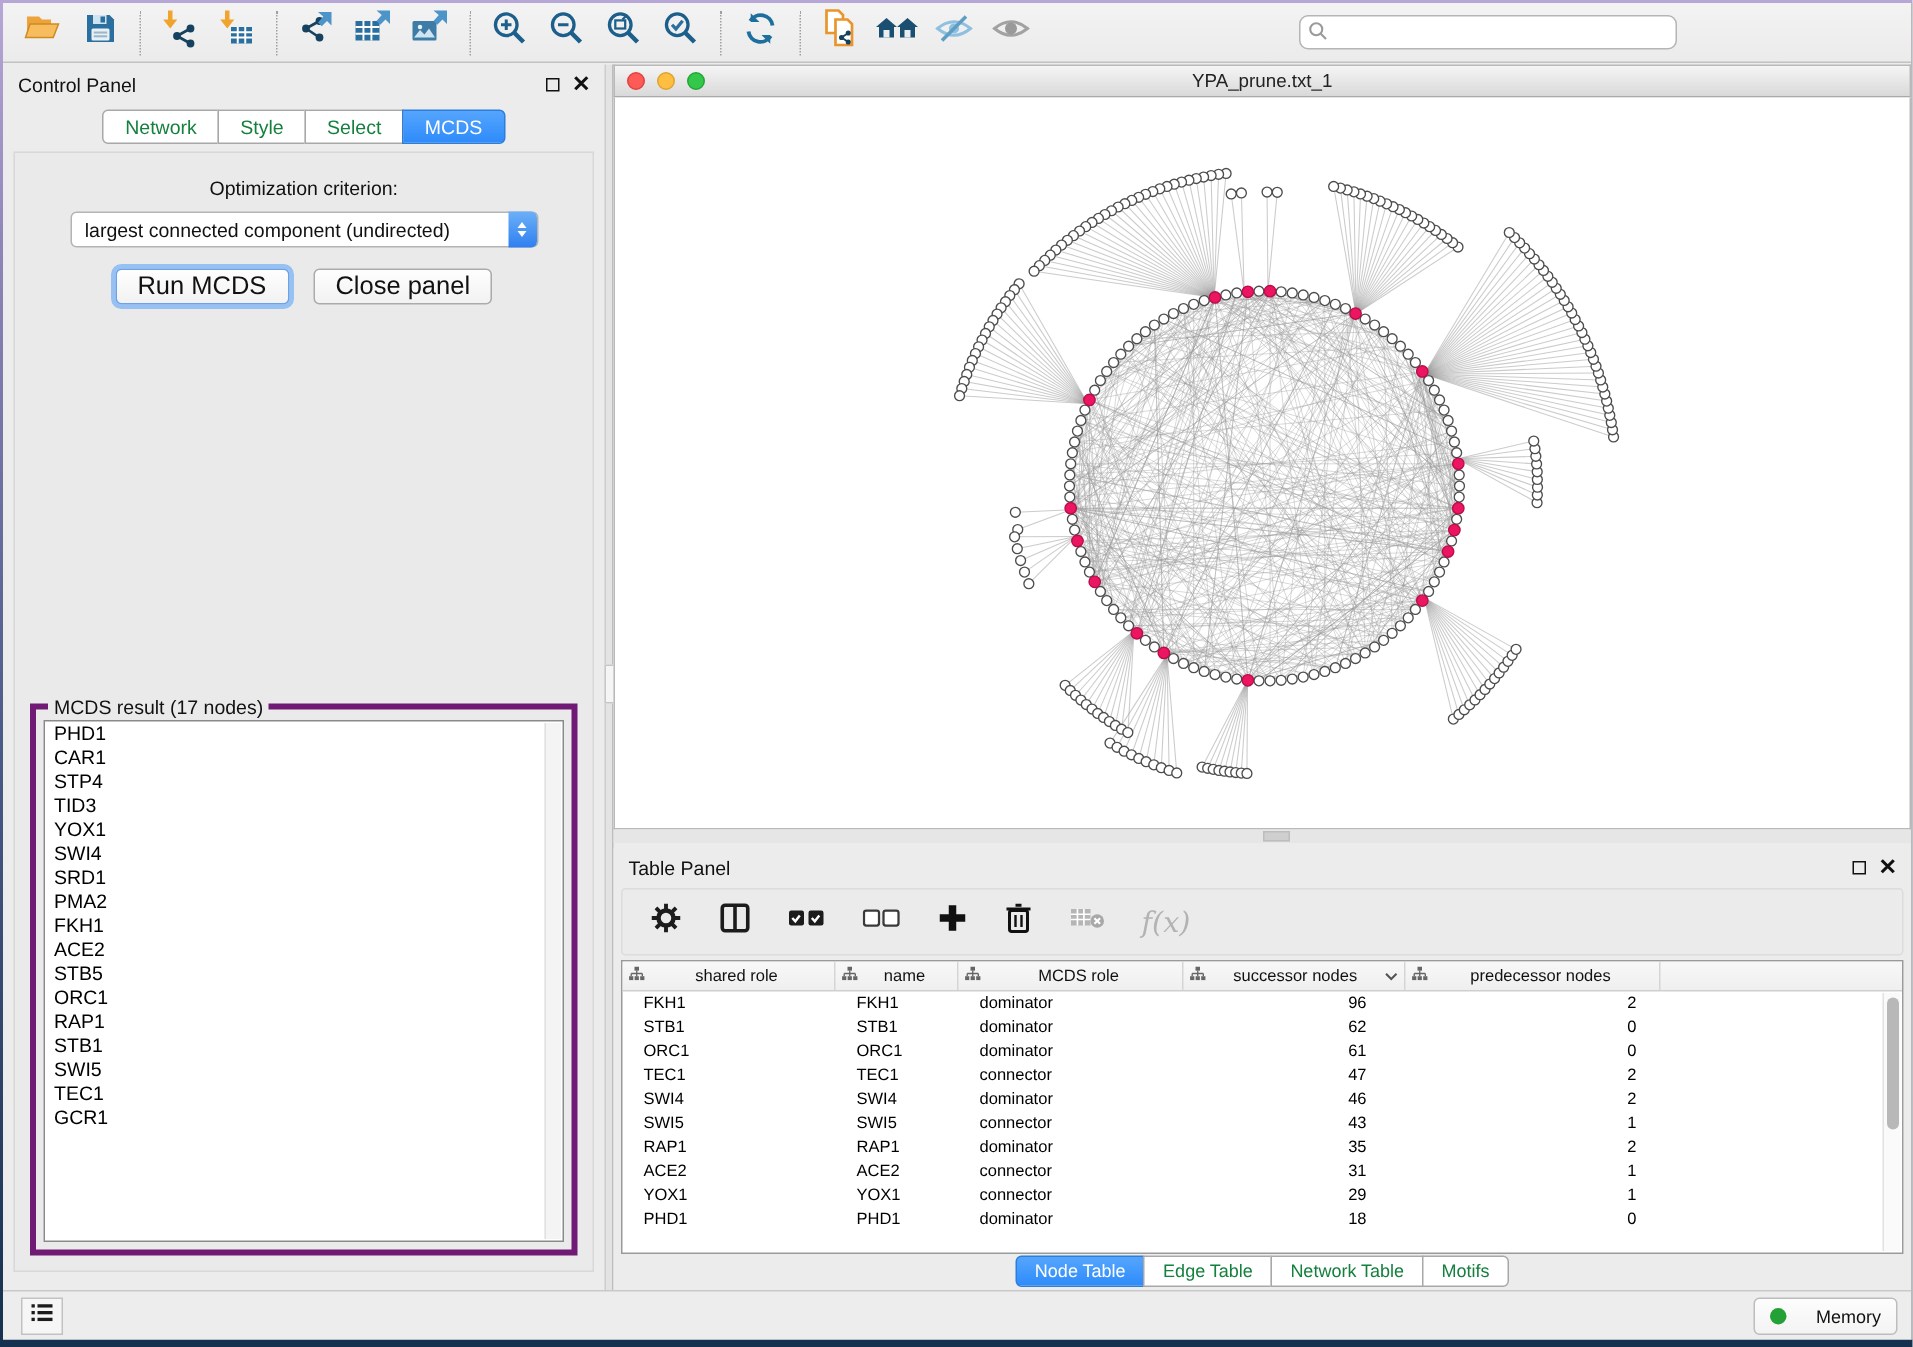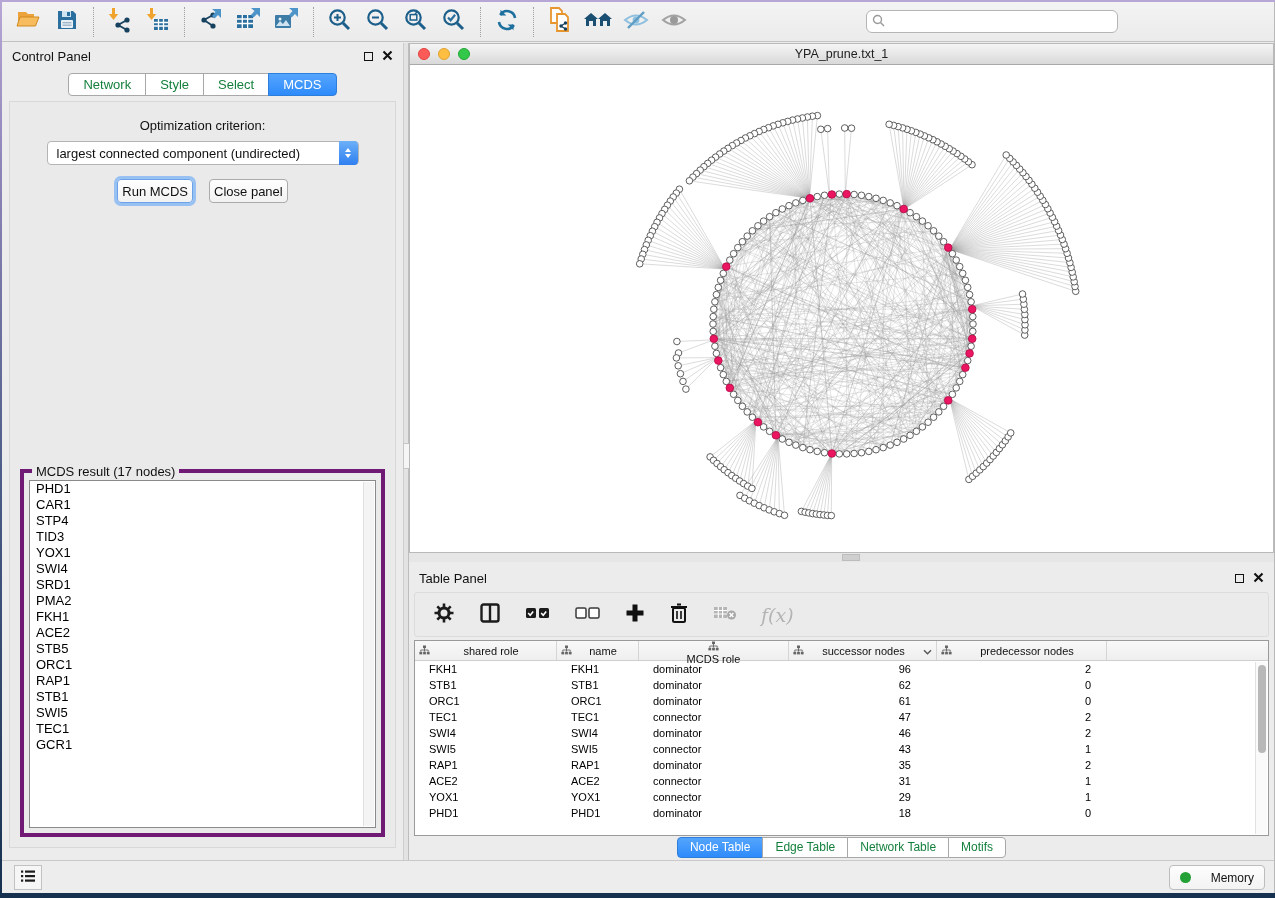--- a/index.html
+++ b/index.html
@@ -44,22 +44,22 @@
   #criterion-select { position:relative; width:312px; height:24px; margin:8px auto 0;
     background:#fff; border:1px solid #b4b4b4; border-radius:4px;
     font-size:13px; color:#111; display:flex; align-items:center; padding-left:9px; }
   #criterion-stepper { position:absolute; right:0; top:-1px; width:19px; height:24px;
     background:linear-gradient(#6cb0f8,#2f7ff0); border-radius:0 4px 4px 0;
     display:flex; flex-direction:column; align-items:center; justify-content:center; gap:2px; }
   .chev { width:0; height:0; border-left:3.5px solid transparent; border-right:3.5px solid transparent; }
   .chev.up { border-bottom:4px solid #fff; }
   .chev.dn { border-top:4px solid #fff; }
   #cp-buttons { display:flex; justify-content:center; gap:16px; margin-top:14px; }
-  .mac-btn { height:24px; padding:0 4px; background:linear-gradient(#fefefe,#f2f2f2);
-    border:1px solid #ababab; border-radius:4px; font-size:13px; color:#111; }
+  .mac-btn { height:24px; padding:0 14px; background:linear-gradient(#fefefe,#f2f2f2);
+    border:1px solid #ababab; border-radius:4px; font-size:17px; color:#111; }
   .mac-btn.focused { box-shadow:0 0 0 3px rgba(82,156,250,.55); border-color:#6ba3e8; }
   #mcds-group { position:absolute; top:367px; left:10px; right:10px; bottom:10px;
     border:4px solid #701a75; }
   #mcds-legend { position:absolute; top:-9px; left:8px; background:#eaeaea;
     padding:0 4px; font-size:13px; color:#111; }
   #mcds-list { position:absolute; top:7px; left:5px; right:5px; bottom:5px;
     background:#fff; border:1px solid #8a8a8a; overflow:hidden; }
   .mcds-item { font-size:13px; color:#000; line-height:16px; padding-left:6px; }
   #mcds-scroll { position:absolute; top:1px; right:1px; bottom:1px; width:11px;
     background:#f4f4f4; border-left:1px solid #e0e0e0; }
@@ -91,21 +91,21 @@
     display:flex; align-items:center; gap:24px; padding-left:18px; }
   .fx-label { font-family:"DejaVu Serif", serif; font-style:italic; font-size:19px; color:#b3b3b3; }
   #tp-table { position:absolute; top:75px; left:5px; right:5px; bottom:24px;
     background:#fff; border:1px solid #9a9a9a; overflow:hidden; }
   #tp-header { display:flex; height:20px; background:linear-gradient(#f8f8f8,#efefef);
     border-bottom:1px solid #cfcfcf; }
   .th { display:flex; align-items:center; border-right:1px solid #d5d5d5;
     font-size:11px; color:#111; padding:0 4px; }
   .th .th-label { flex:1; text-align:center; }
   .th:nth-child(1){ width:142px; } .th:nth-child(2){ width:82px; }
-  .th:nth-child(3){ width:150px;flex-direction:column; } .th:nth-child(4){ width:148px; }
+  .th:nth-child(3){ width:150px; } .th:nth-child(4){ width:148px; }
   .th:nth-child(5){ width:170px; }
   .tr { display:flex; height:16px; }
   .td { font-size:11px; color:#000; line-height:16px; overflow:hidden; white-space:nowrap; }
   .td:nth-child(1){ width:142px; padding-left:14px; }
   .td:nth-child(2){ width:82px;  padding-left:14px; }
   .td:nth-child(3){ width:150px; padding-left:14px; }
   .td:nth-child(4){ width:148px; text-align:right; padding-right:26px; }
   .td:nth-child(5){ width:170px; text-align:right; padding-right:16px; }
   #tp-vscroll { position:absolute; top:21px; right:1px; bottom:1px; width:12px;
     background:#fafafa; border-left:1px solid #e2e2e2; }

